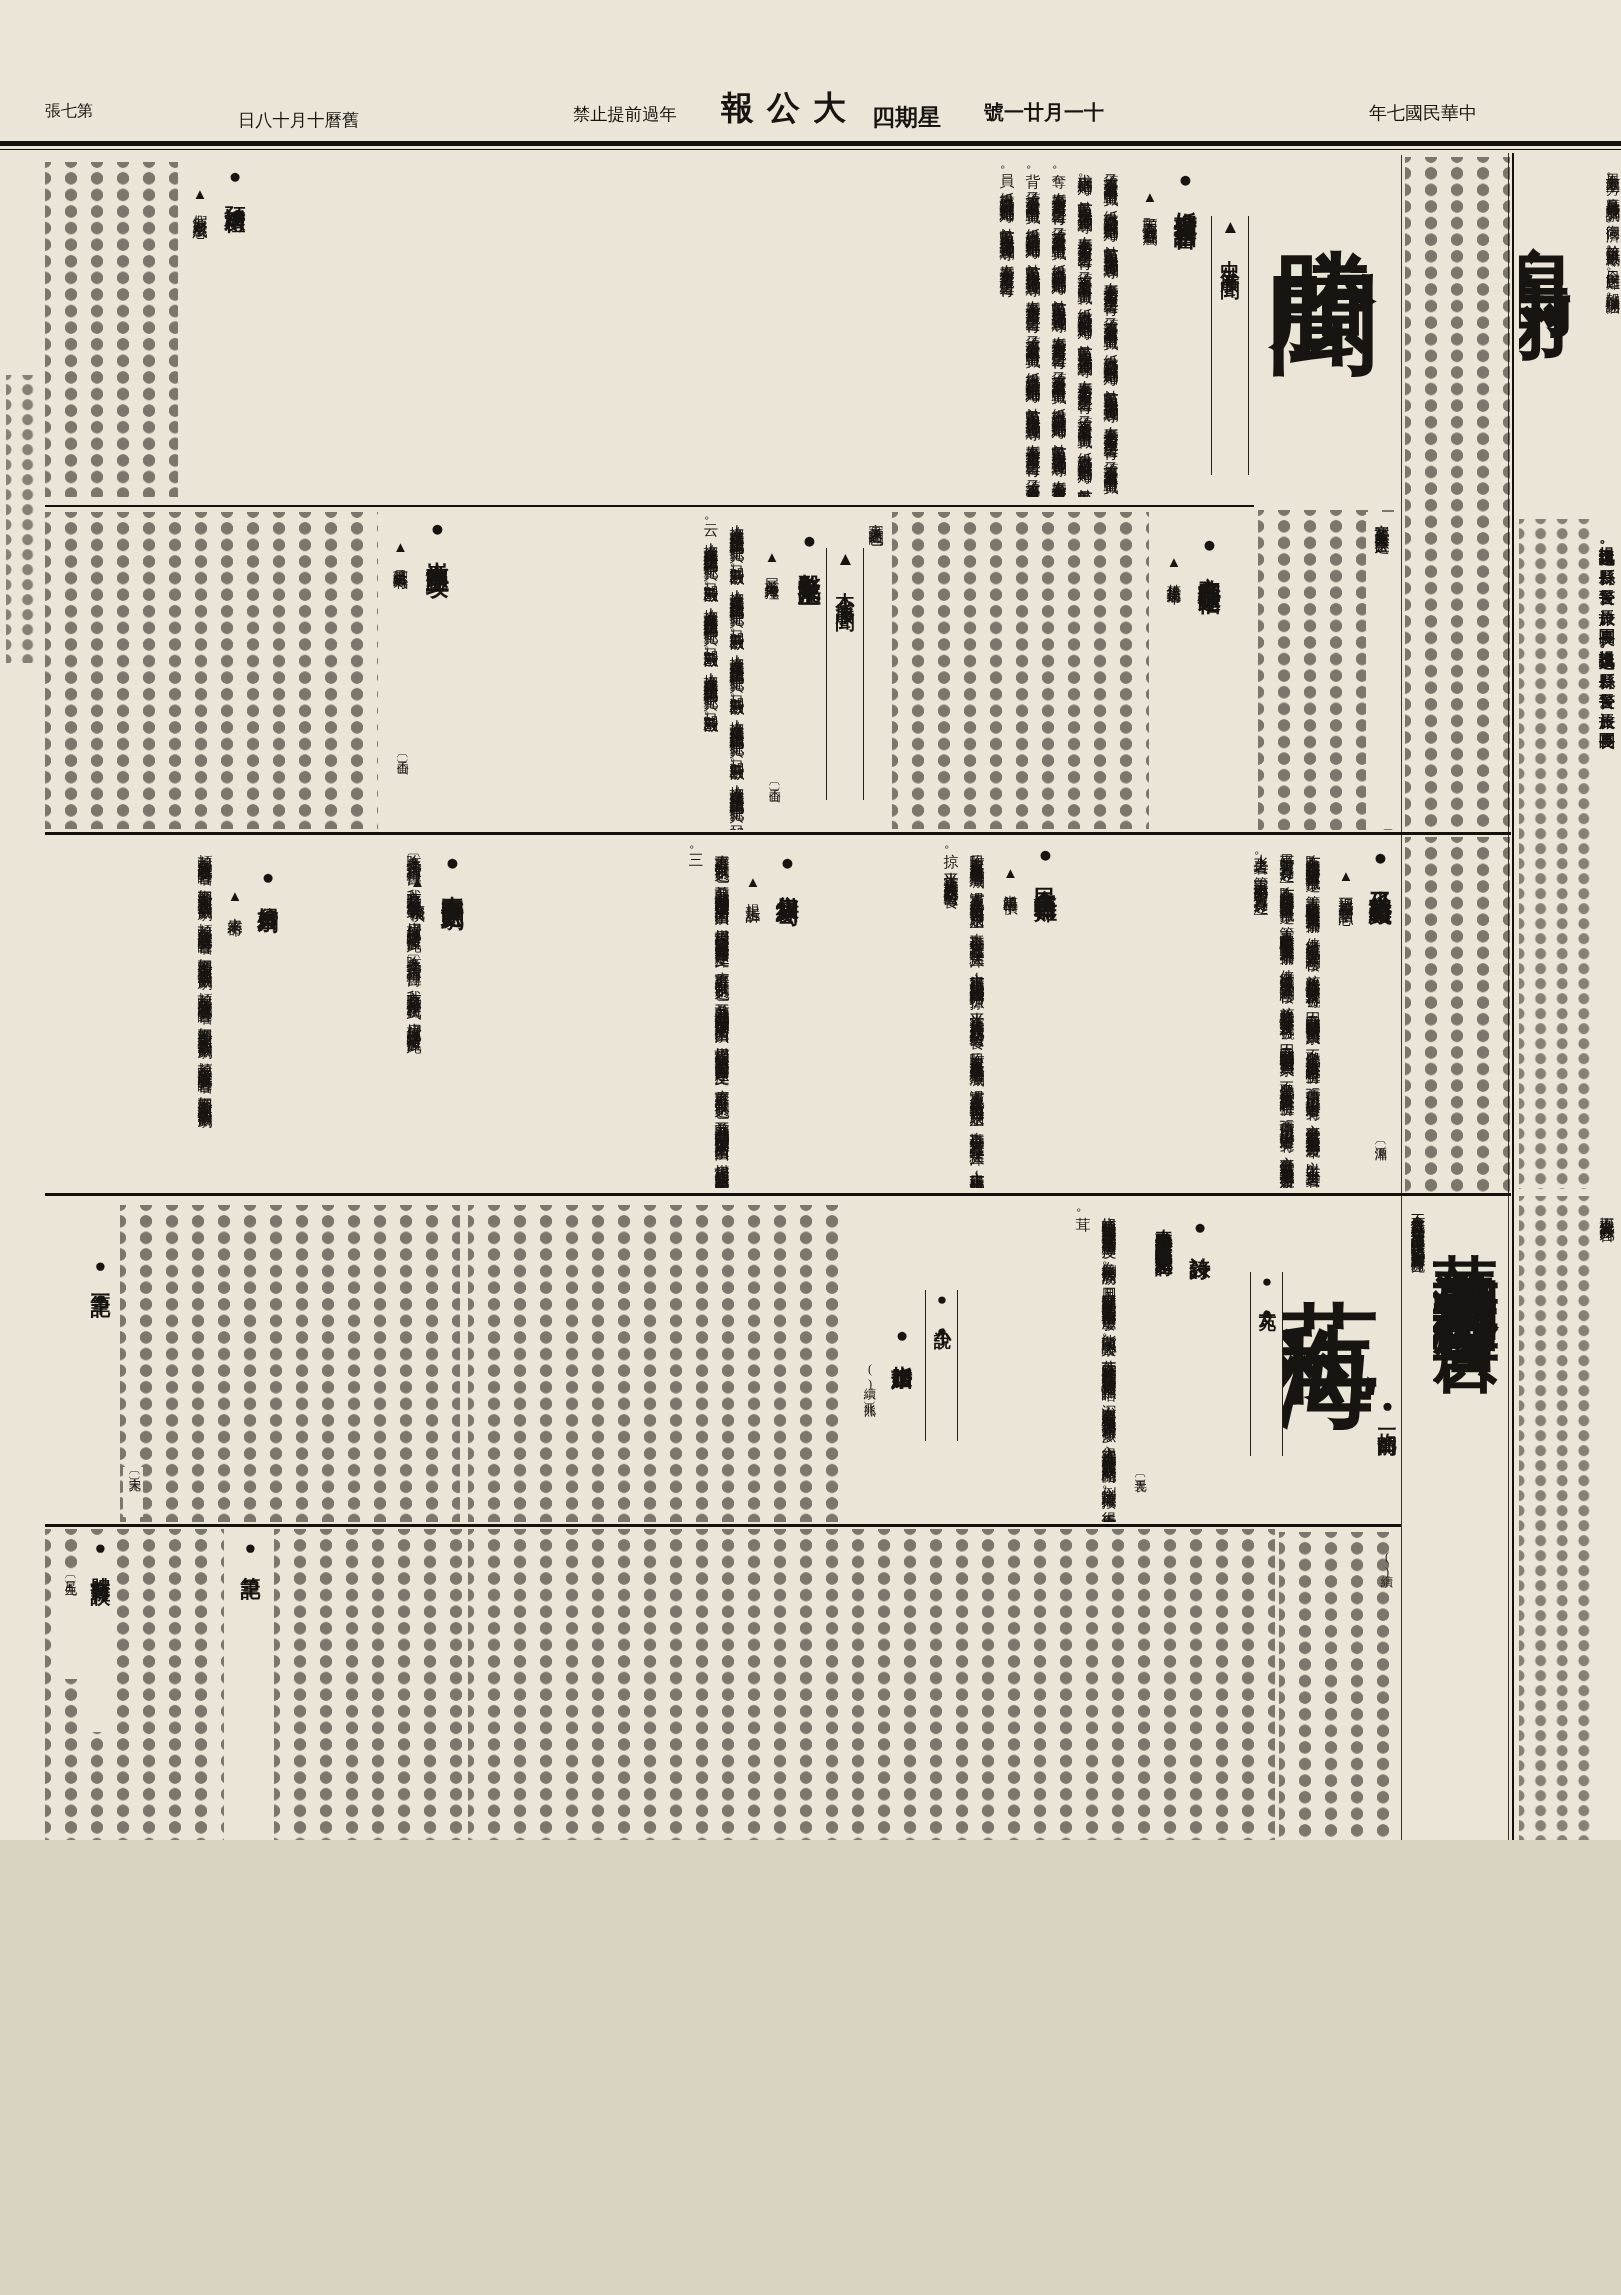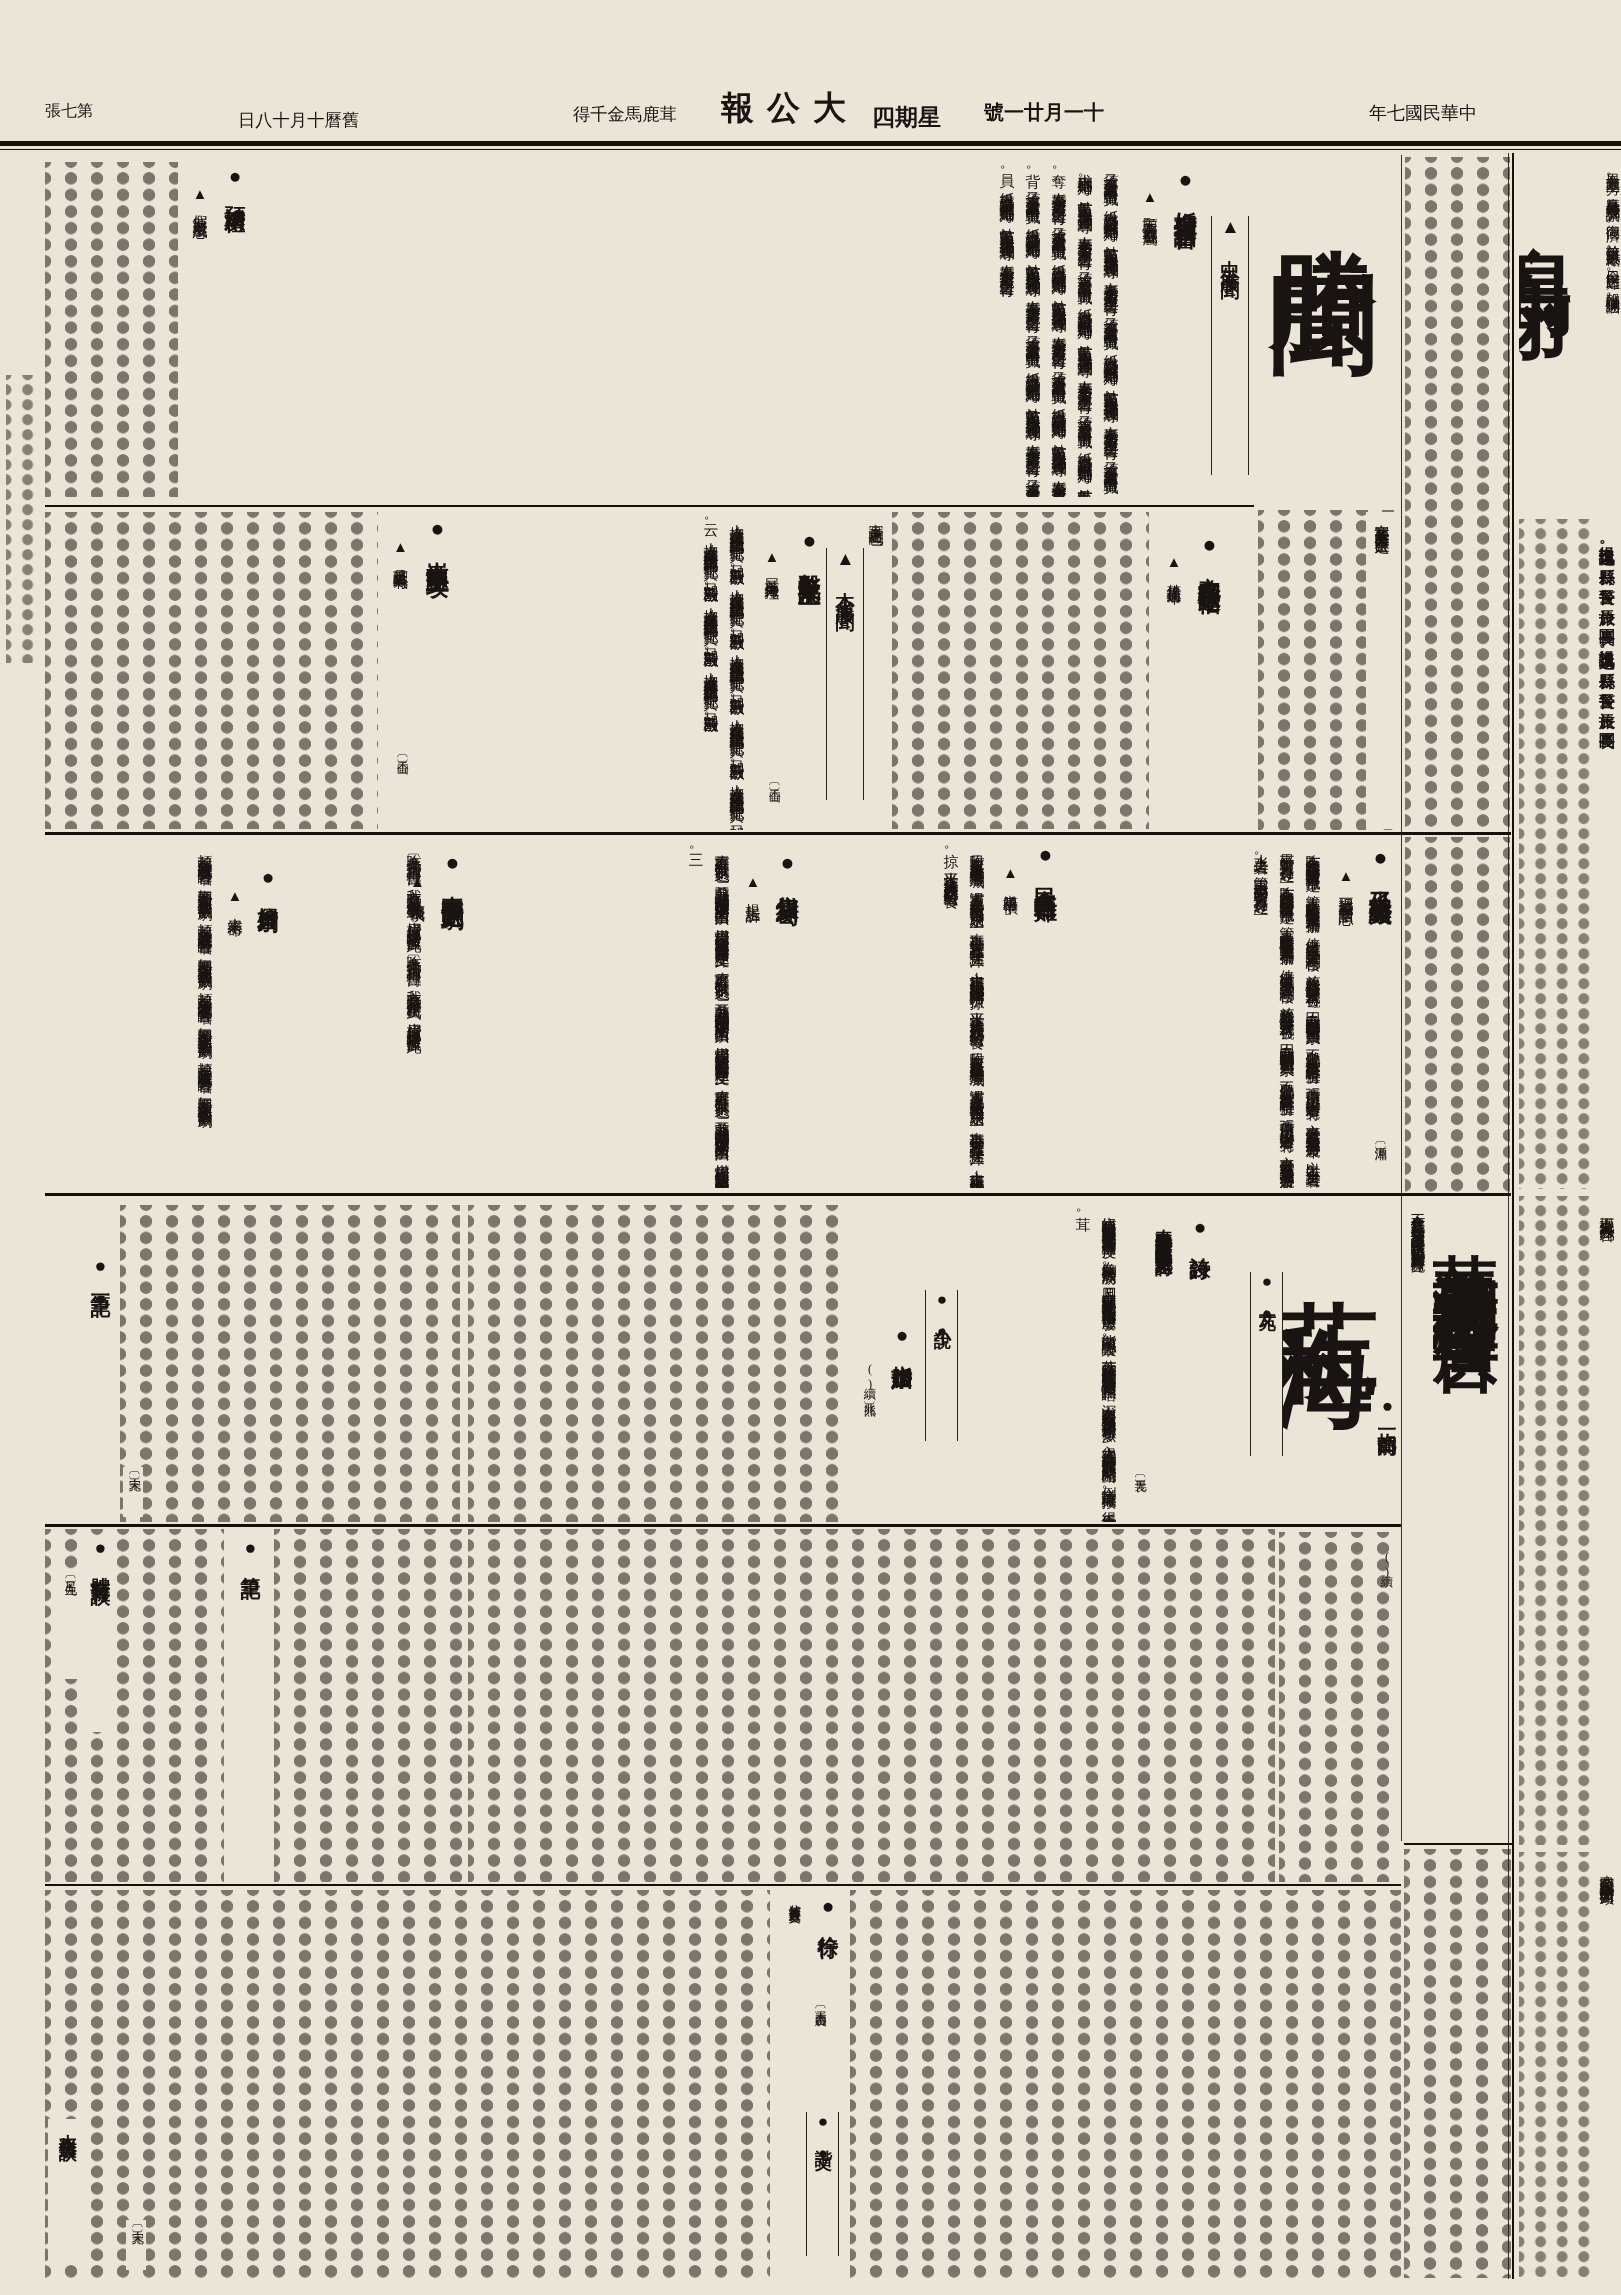--- a/index.html
+++ b/index.html
@@ -1,17 +1,17 @@
 <!DOCTYPE html>
 <html style="font-size:11.5px"><head>
 <meta charset="utf-8">
 <style>
   :root{ --paper:#eae5d6; --ink:#181411; }
   html,body{margin:0;padding:0;background:#d8d2c0;}
-  #page{position:relative;width:1622px;height:2295px;background:var(--paper);
+  #page{position:relative;width:1622px;height:1840px;background:var(--paper);
         color:var(--ink);font-family:"Liberation Serif","DejaVu Serif",serif;overflow:hidden;}
   .abs{position:absolute;}
   .v{writing-mode:vertical-rl;text-orientation:upright;overflow:hidden;}
   .hl{font-weight:800;font-size:23px;letter-spacing:2.2px;background:var(--paper);}
   .hl2{font-weight:800;font-size:21px;letter-spacing:1.4px;background:var(--paper);}
   .sub{font-size:15px;letter-spacing:1.4px;background:var(--paper);}
   .sm{font-size:12.3px;letter-spacing:0.7px;background:var(--paper);}
   .bd{font-size:15px;line-height:26px;letter-spacing:1.4px;}
   .big{font-weight:900;}
   .marker{font-weight:700;font-size:19px;letter-spacing:7.2px;border-left:1.4px solid #26211a;
@@ -27,21 +27,21 @@
           background-size:21.6px 15px;background-position:10.8px 7.2px;}
   .hdr{white-space:nowrap;}
 </style>
 </head>
 <body>
 
 <div id="page">
 
   <div class="abs hdr" style="left:45px;top:101px;font-size:16px;">張七第</div>
   <div class="abs hdr" style="left:238px;top:108px;font-size:17.3px;">日八十月十曆舊</div>
-  <div class="abs hdr" style="left:573px;top:102px;font-size:17.3px;">得千金馬鹿茸</div>
+  <div class="abs hdr" style="left:573px;top:102px;font-size:17.3px;">禁止提前過年</div>
   <div class="abs hdr" style="left:721px;top:86px;font-size:33px;font-weight:900;letter-spacing:13px;">報公大</div>
   <div class="abs hdr" style="left:872px;top:102px;font-size:23px;font-weight:700;">四期星</div>
   <div class="abs hdr" style="left:984px;top:99px;font-size:20px;font-weight:700;">號一廿月一十</div>
   <div class="abs hdr" style="left:1369px;top:101px;font-size:18px;">年七國民華中</div>
   <div class="abs hr" style="left:0;top:141px;width:1622px;height:5px;"></div>
   <div class="abs hr" style="left:0;top:149px;width:1622px;height:1.4px;"></div>
 
   <div class="abs hr" style="left:1512px;top:153px;width:2.2px;height:2126px;"></div>
   <div class="abs vl" style="left:1508px;top:153px;width:0.7px;height:2126px;"></div>
   <div class="abs v bd" style="left:1586px;top:162px;width:35px;height:346px;font-size:14.4px;line-height:17.3px;">男女分立兩旁。廳長具冊幾經調繁。復同濟。拾年至以資鼓勵。今日之困難。報端以伸謝悃。</div>

